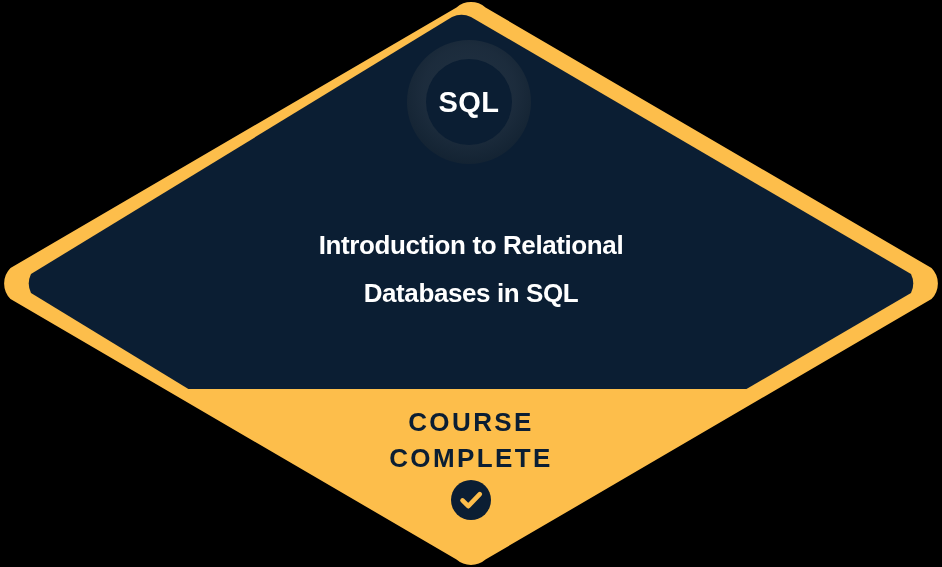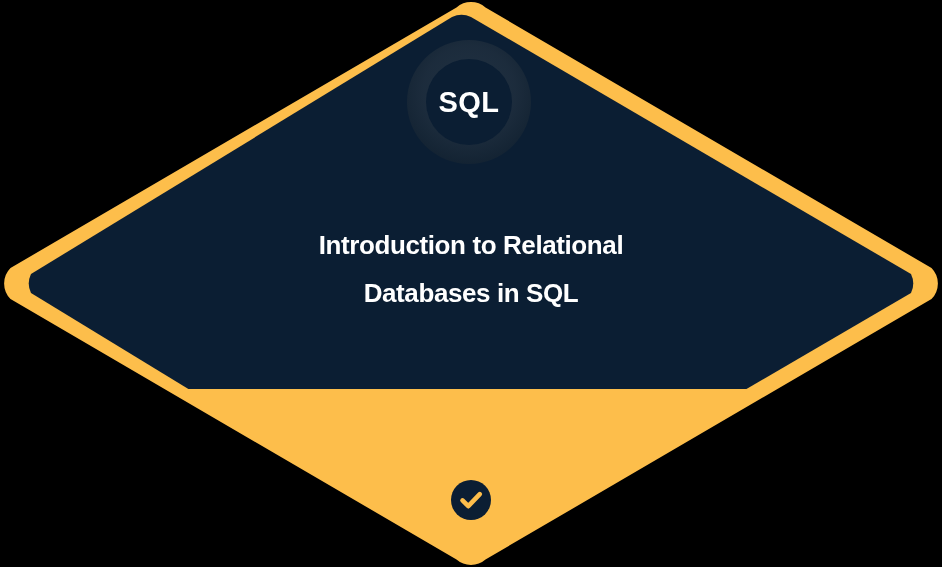--- a/index.html
+++ b/index.html
@@ -158,20 +158,24 @@
       <svg viewBox="0 0 128 128">
         <circle cx="64" cy="64" r="62" fill="url(#ring-grad)" opacity="0.55"></circle>
         <circle cx="64" cy="64" r="43" fill="#0B1E33"></circle>
       </svg>
       <div id="tech-logo-label">SQL</div>
     </div>
 
     <div id="course-title">Introduction to Relational
 Databases in SQL</div>
 
+    <div id="completion-block">
+      <div class="completion-line">COURSE</div>
+      <div class="completion-line">COMPLETE</div>
+    </div>
 
     <div id="check-badge">
       <svg viewBox="0 0 40 40">
         <circle cx="20" cy="20" r="20" fill="#0B1E33"></circle>
         <path d="M 11.5 20.4 L 17.3 26.2 L 28.8 14.2" fill="none" stroke="#FDBE4B" stroke-width="4.6" stroke-linecap="round" stroke-linejoin="round"></path>
       </svg>
     </div>
 
   </div>
 </div>

